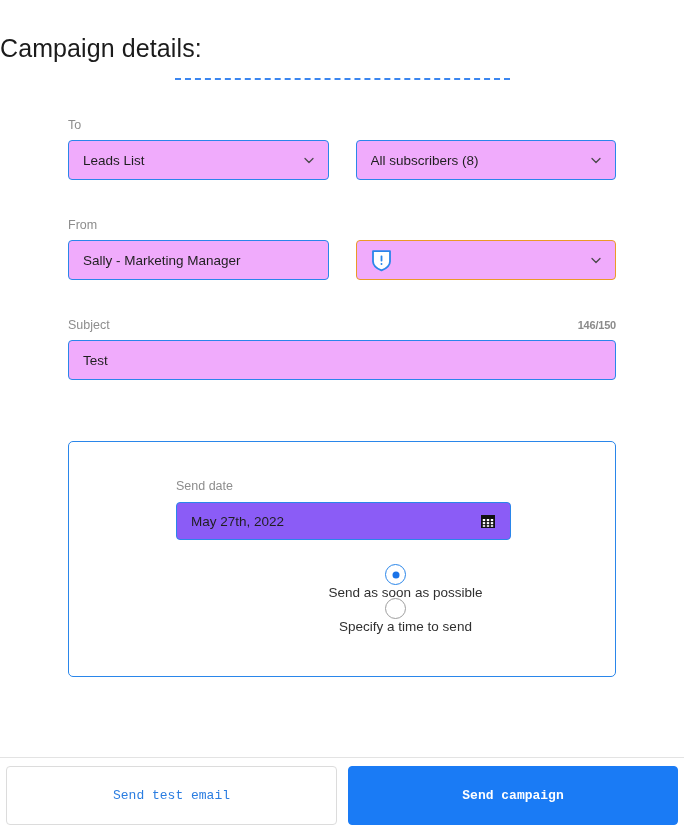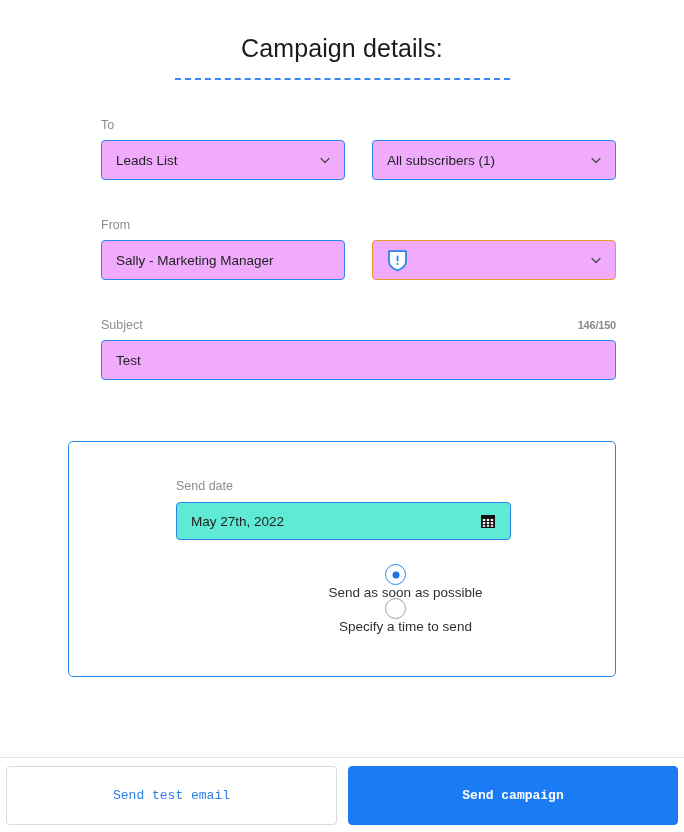--- a/index.html
+++ b/index.html
@@ -11,42 +11,40 @@
     height: 832px;
     background: #ffffff;
     font-family: "Liberation Sans", sans-serif;
     color: #202124;
     overflow: hidden;
     position: relative;
   }
 
   
   .page-title {
-    text-align: center;
     font-size: 25px;
     font-weight: 400;
     color: #1b1b1b;
     letter-spacing: 0.1px;
     margin: 0;
     padding-top: 32px;
     line-height: 32px;
   }
   .title-divider {
     width: 335px;
     margin: 14px auto 0 auto;
     border: 0;
     border-top: 2px dashed #3b86f0;
     height: 0;
   }
 
   
   .form-area {
     padding: 0 68px;
     box-sizing: border-box;
-    margin-left: 33px;
   }
   .field-label {
     font-size: 12.5px;
     color: #8d8d8d;
     line-height: 16px;
     margin-top: 37px;
     margin-bottom: 7px;
     display: block;
   }
   .label-row {
@@ -134,21 +132,21 @@
     width: 335px;
     height: 38px;
     box-sizing: border-box;
     border: 1px solid #2a86ea;
     border-radius: 4px;
     display: flex;
     align-items: center;
     padding: 0 14px 0 14px;
     font-size: 13.5px;
     color: #1f1f1f;
-    background: #5eead4;
+    background: #8b5cf6;
   }
   .date-control .value { flex: 1 1 auto; }
   .cal-icon {
     flex: 0 0 auto;
     width: 16px;
     height: 16px;
     color: #111111;
   }
   .cal-icon svg { display: block; }
 
@@ -243,21 +241,21 @@
         <span class="value">Leads List</span>
         <span class="chevron">
           <svg viewBox="0 0 14 14" fill="none" stroke="currentColor" stroke-width="1.3" stroke-linecap="round" stroke-linejoin="round">
               <polyline points="3,5.5 7,9.5 11,5.5"></polyline>
             </svg>
         </span>
       </div>
     </div>
     <div class="col">
       <div class="control">
-        <span class="value">All subscribers (1)</span>
+        <span class="value">All subscribers (8)</span>
         <span class="chevron">
           <svg viewBox="0 0 14 14" fill="none" stroke="currentColor" stroke-width="1.3" stroke-linecap="round" stroke-linejoin="round">
               <polyline points="3,5.5 7,9.5 11,5.5"></polyline>
             </svg>
         </span>
       </div>
     </div>
   </div>
 
   <span class="field-label">From</span>

